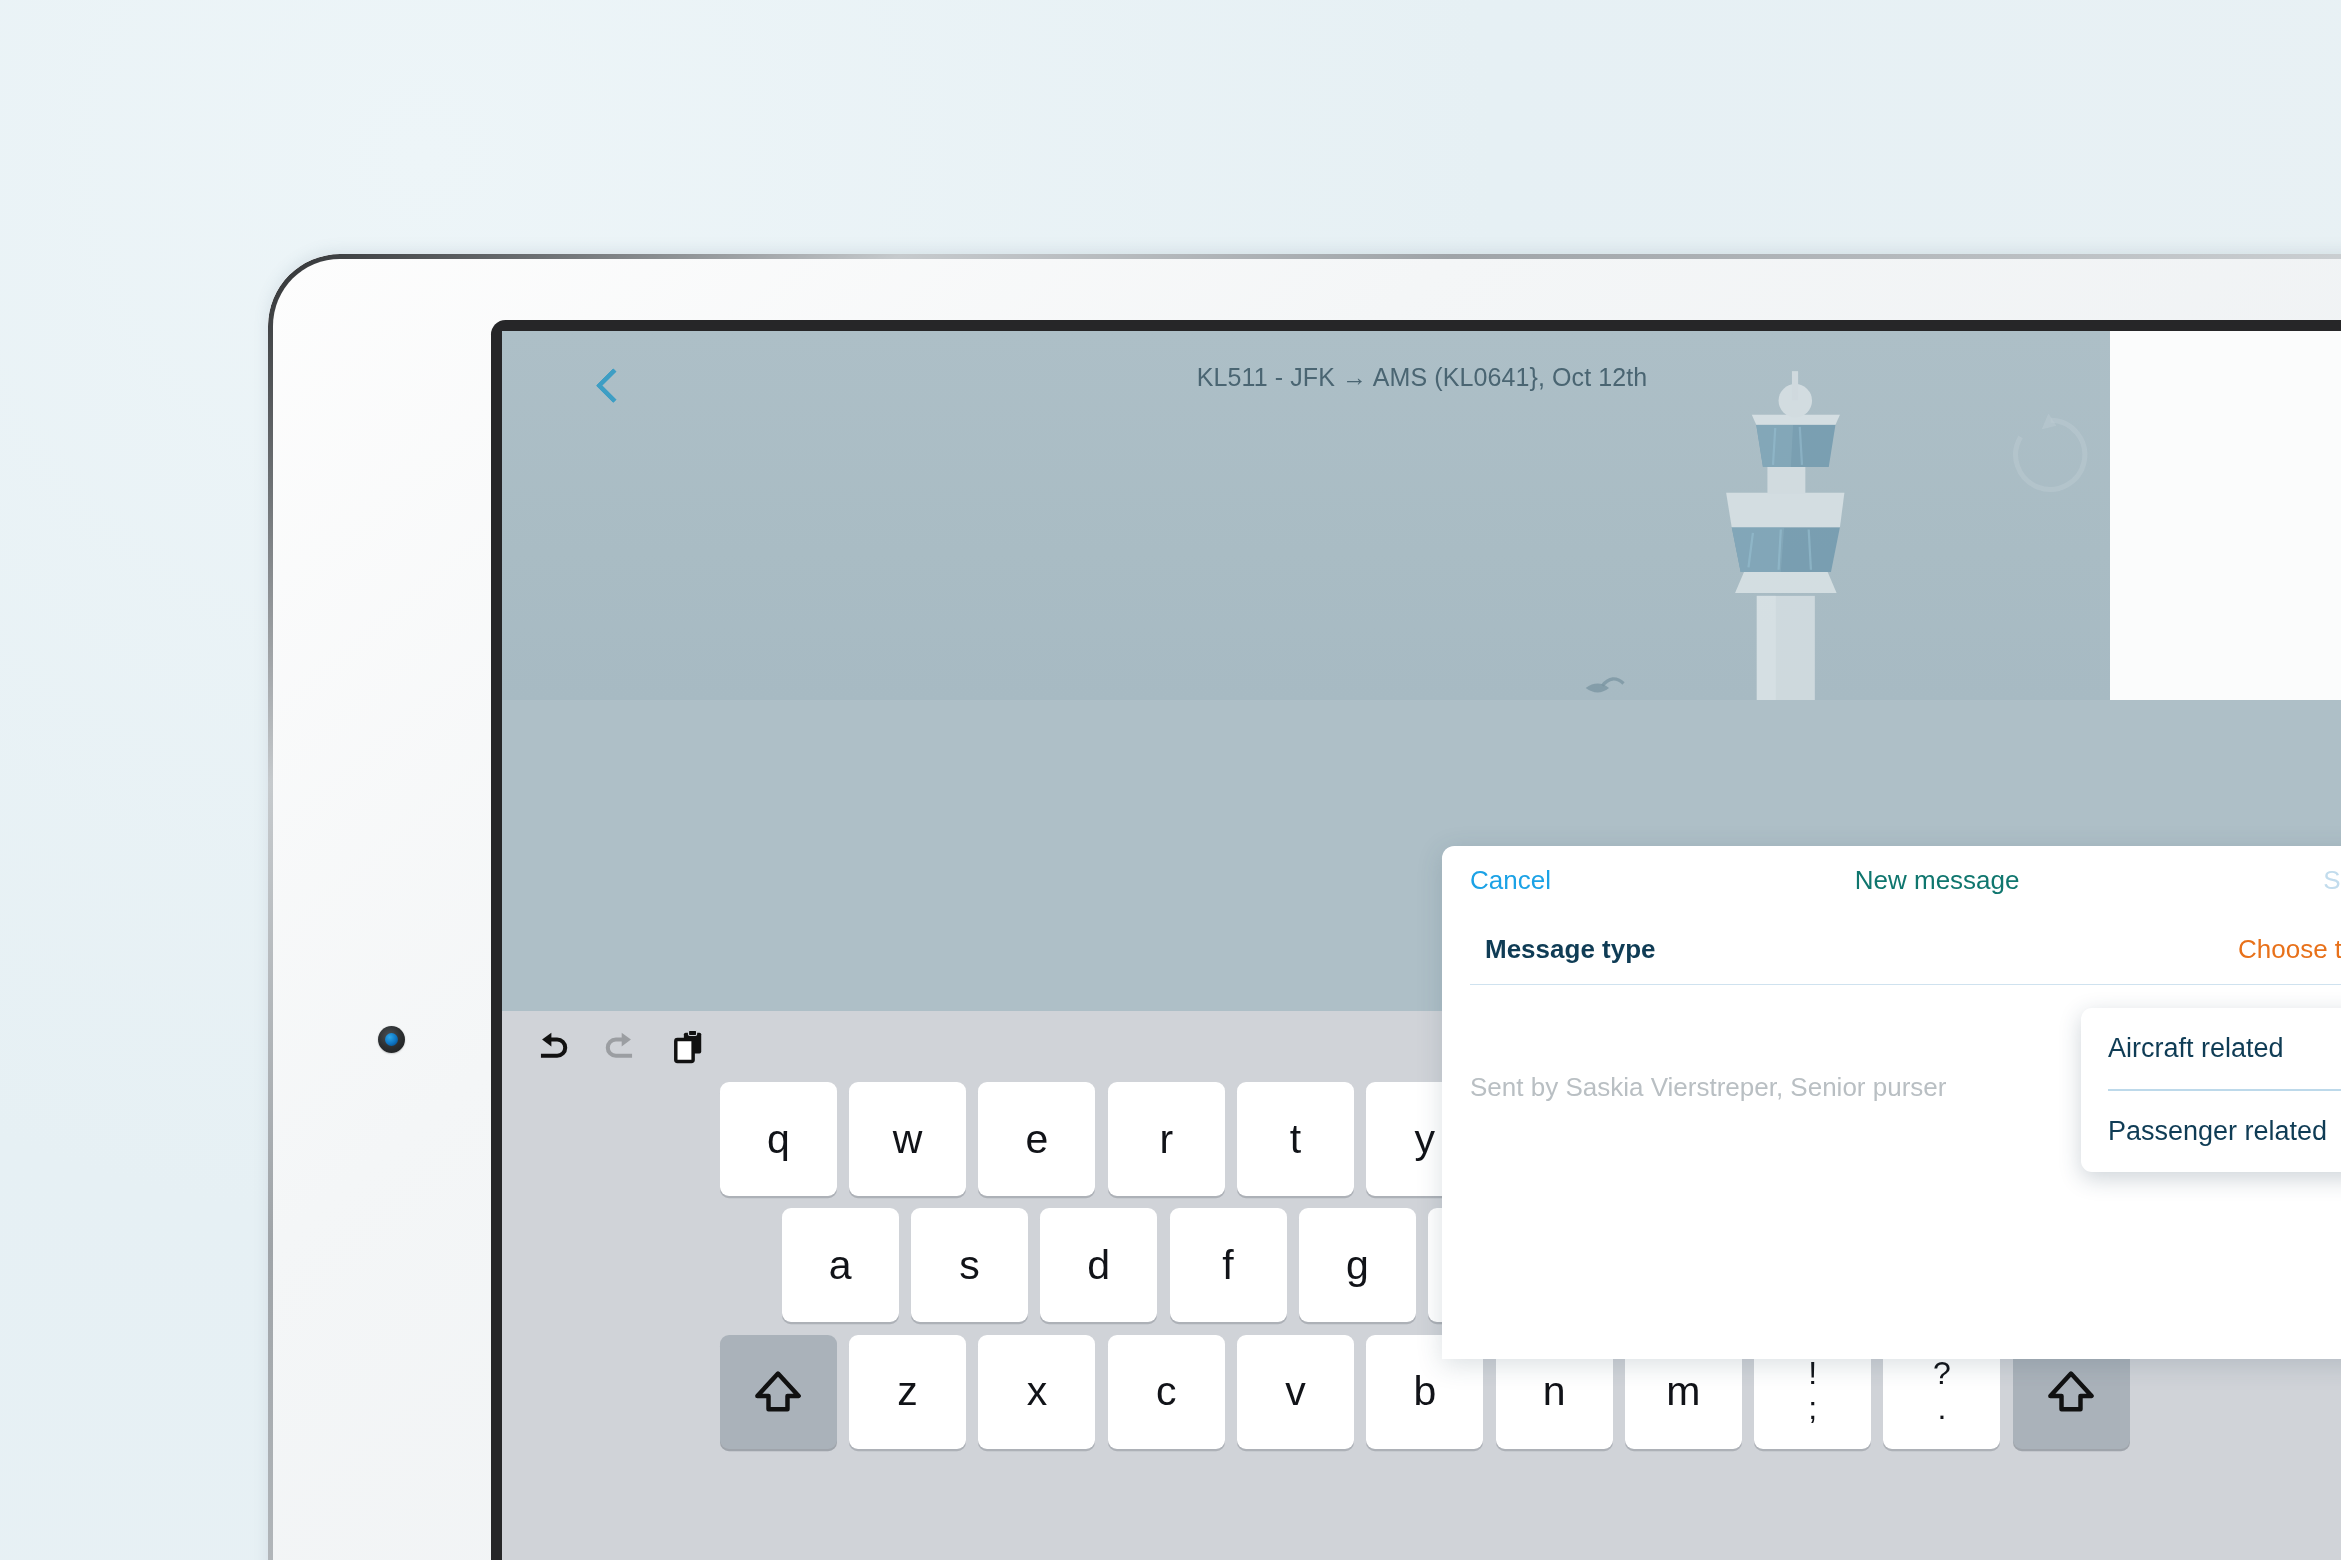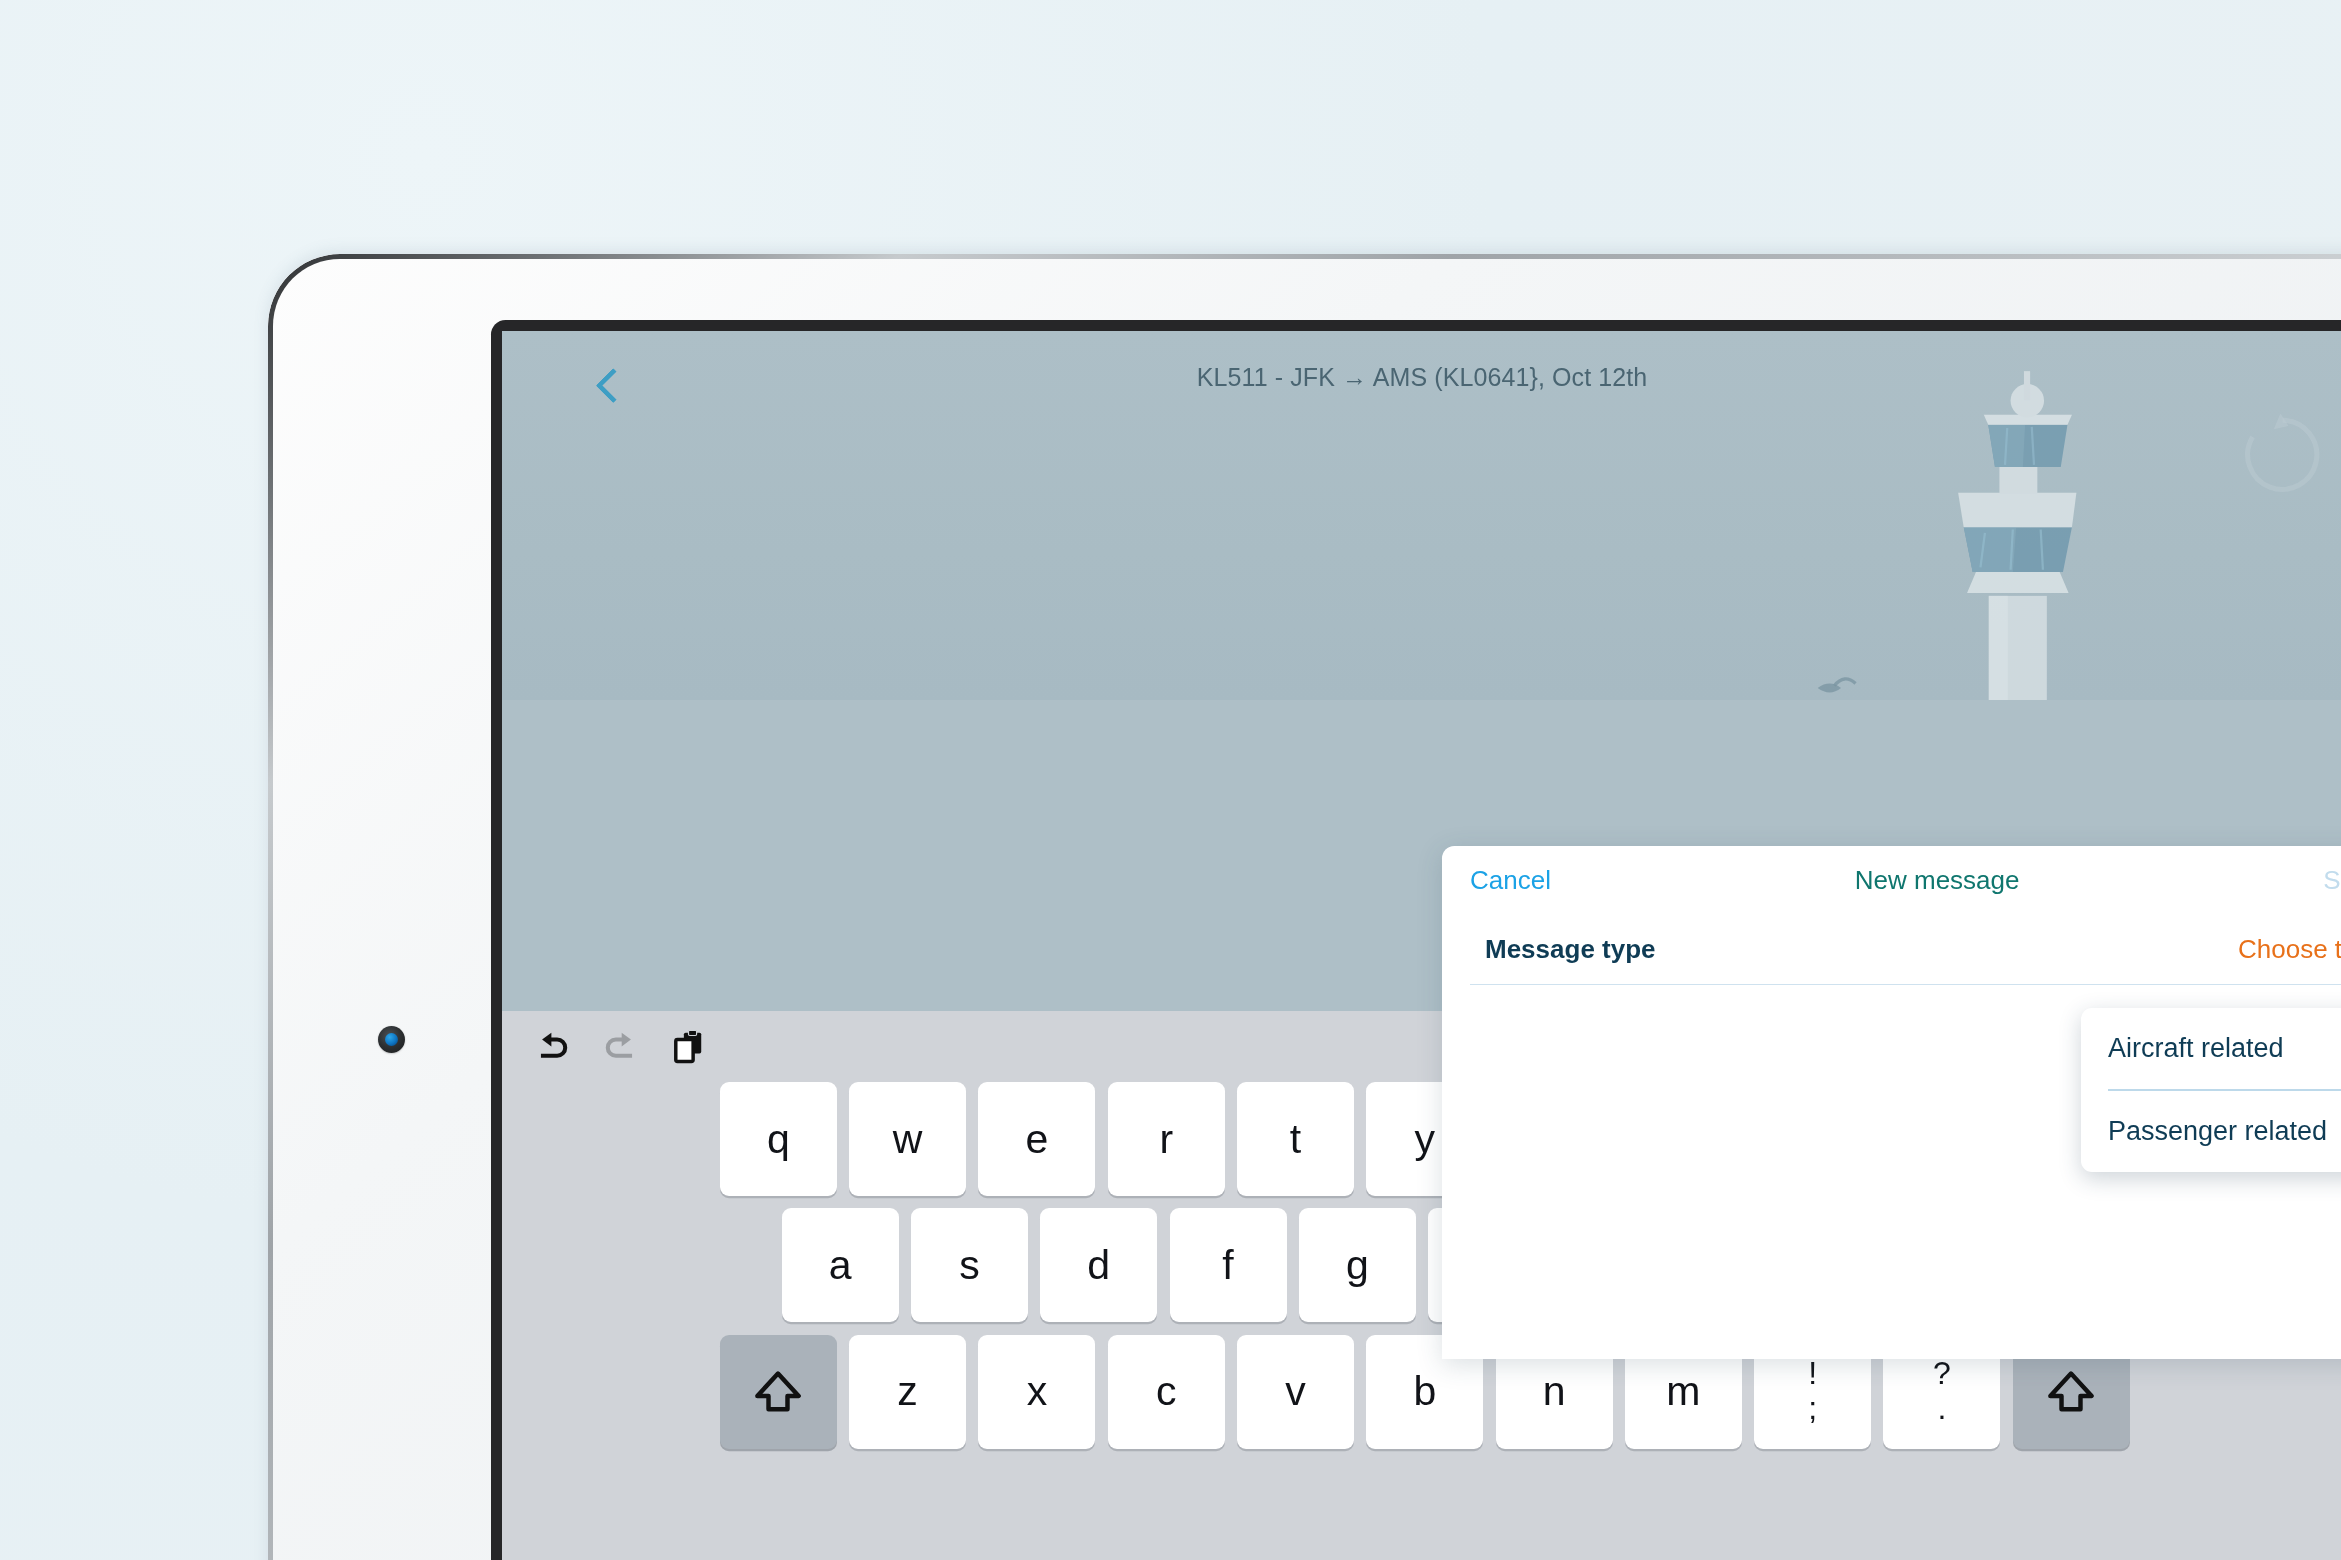--- a/index.html
+++ b/index.html
@@ -73,21 +73,21 @@
     left: 502px; top: 331px;
     width: 1840px; height: 1373px;
     overflow: hidden;
     background: #fbfcfc;
   }
 
   
   #hero {
     position: absolute;
     left: 0; top: 0;
-    width: 1840px; height: 369px;
+    width: 1608px; height: 369px;
     background: linear-gradient(180deg, #adbfc7 0%, #a9bcc4 60%, #a7bac3 100%);
     overflow: hidden;
   }
   #hero-lower {
     position: absolute;
     left: 0; top: 369px;
     width: 1840px; height: 680px;
     background: #aebfc7;
     overflow: hidden;
   }
@@ -428,20 +428,21 @@
         <div id="modal-cancel">Cancel</div>
         <div id="modal-heading">New message</div>
         <div id="modal-send">Send</div>
       </div>
 
       <div class="field-row">
         <div id="field-label">Message type</div>
         <div id="field-action">Choose type</div>
       </div>
 
+      <div id="signature">Sent by Saskia Vierstreper, Senior purser</div>
     </div>
 
     <div id="popover">
 
       <div class="pop-item">Aircraft related</div>
       <div class="pop-divider"></div>
       <div class="pop-item">Passenger related</div>
     </div>
 
   </div>

